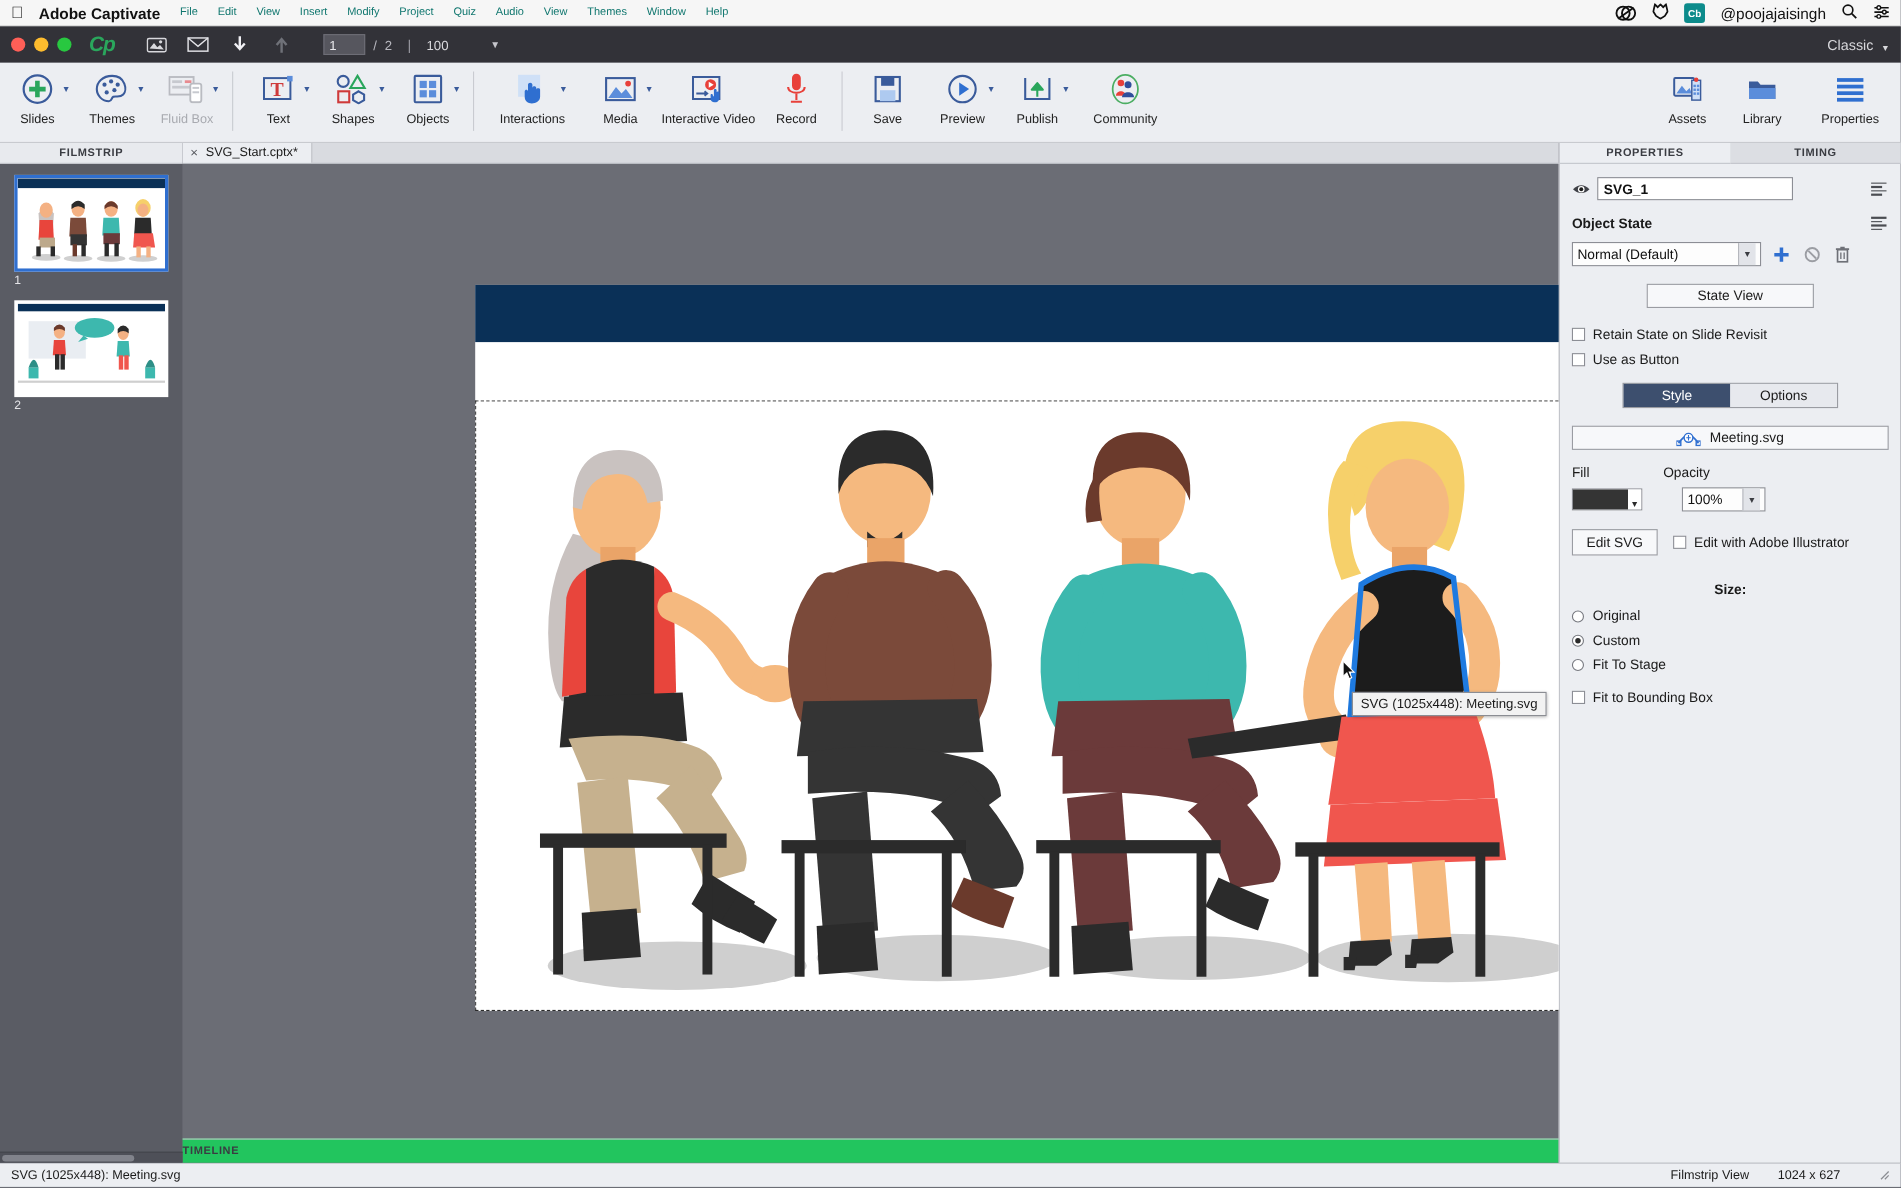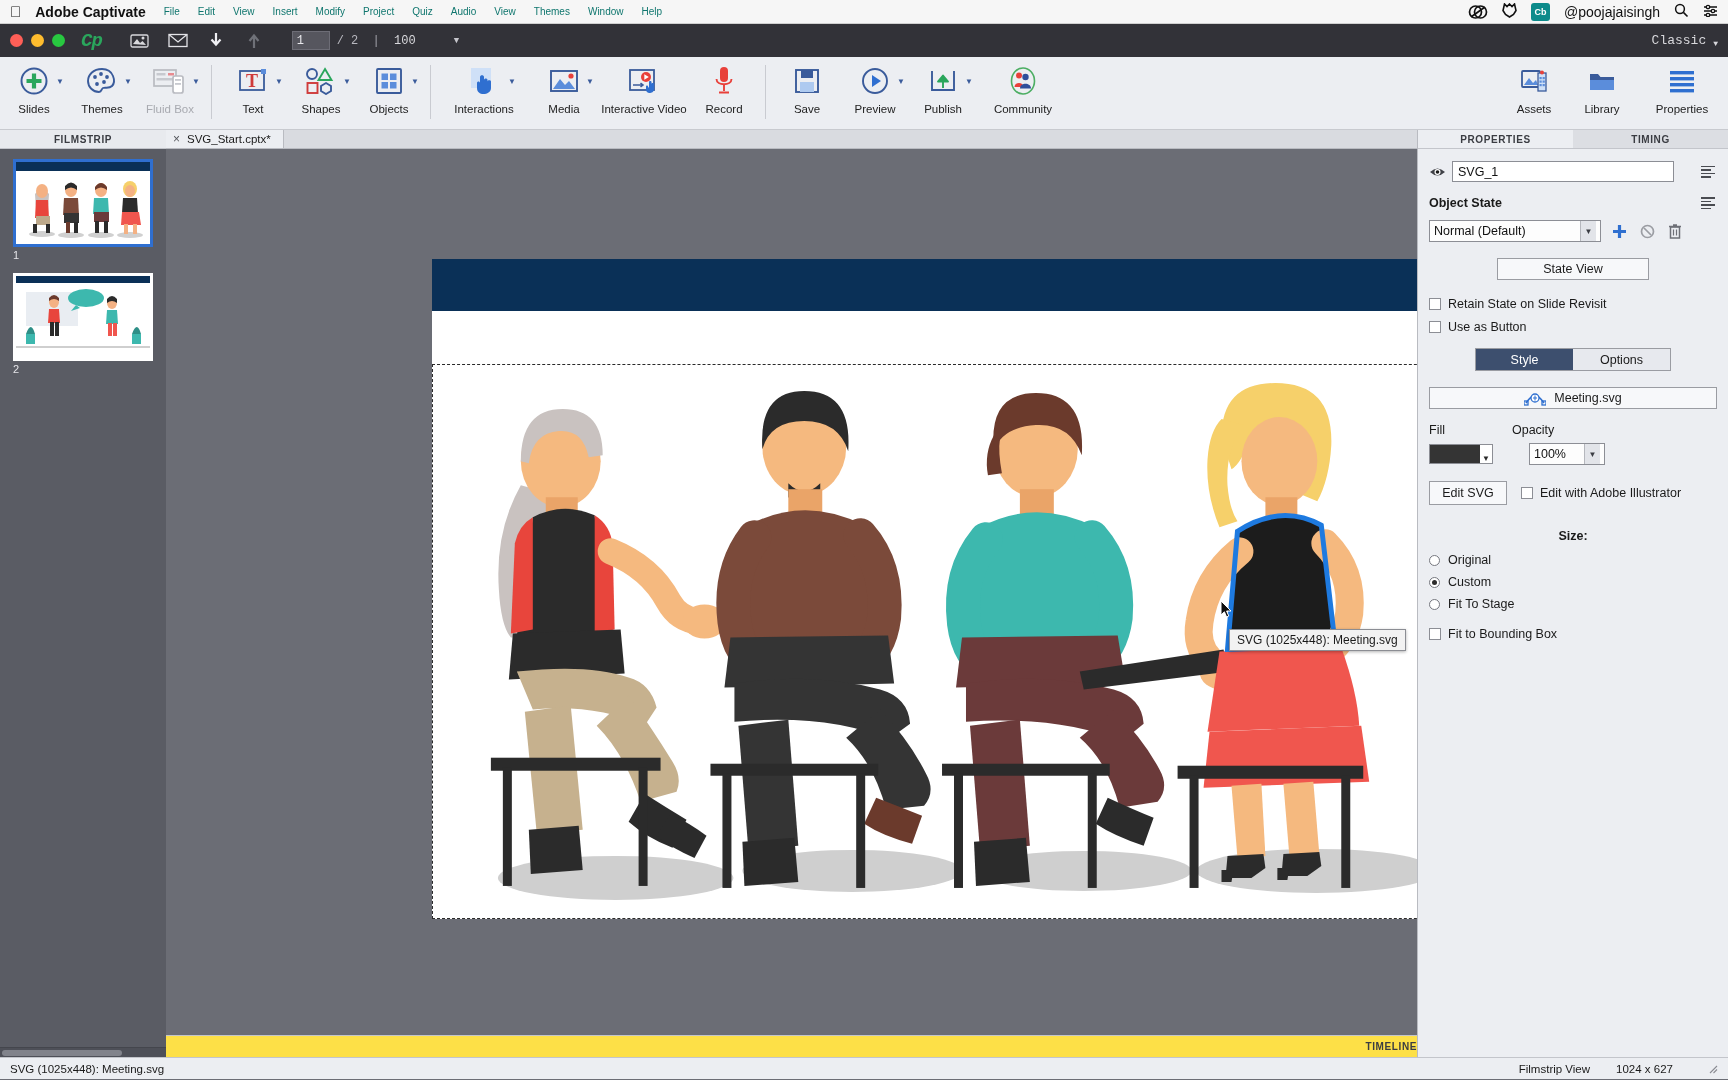--- a/index.html
+++ b/index.html
@@ -24,21 +24,21 @@
   #macbar .cc-icon { width:20px; height:18px; display:inline-block; }
   #macbar .cb-badge {
     width:19px;height:18px;background:#0c8b8b;color:#fff;border-radius:3px;
     font-size:9px;display:flex;align-items:center;justify-content:center;font-weight:bold;
   }
   #macbar .user { font-size:14px; color:#111; }
 
   
   #cpbar {
     height:33px; background:#323238; display:flex; align-items:center;
-    padding:0 10px; color:#d8d8dc; position:relative;font-family:Liberation Mono, monospace;
+    padding:0 10px; color:#d8d8dc; position:relative;
   }
   .traffic { display:flex; gap:8px; align-items:center; margin-right:16px; }
   .tl { width:13px;height:13px;border-radius:50%; }
   .tl.r{background:#ff5f57;} .tl.y{background:#febc2e;} .tl.g{background:#28c840;}
   #cpbar .cp-logo { color:#2aa65c; font-weight:bold; font-size:19px; font-style:italic; margin-right:26px; letter-spacing:-1px;}
   #cpbar .tbicon { width:24px;height:22px;margin-right:14px;display:flex;align-items:center;justify-content:center;}
   #cpbar .numbox {
     width:38px;height:19px;background:#56565e;border:1px solid #6d6d76;
     color:#e8e8ec;font-size:12px;display:flex;align-items:center;padding-left:4px;margin-left:12px;
   }
@@ -86,22 +86,22 @@
   
   #canvaswrap { flex:1; background:#6b6d75; display:flex; flex-direction:column; min-width:0;}
   #doctabs { height:19px; background:#d9dbe0; display:flex; align-items:stretch; border-bottom:1px solid #b9bbc1;}
   .doctab { background:#eceef2; display:flex; align-items:center; padding:0 12px 0 7px; gap:7px;
     font-size:11.5px; color:#1a1a1a; border-right:1px solid #b9bbc1;}
   .doctab .x { font-size:12px; color:#55575d; }
   #canvasarea { flex:1; position:relative; overflow:hidden; display:flex; justify-content:center;}
   #stage { position:absolute; left:266px; top:110px; width:1055px; height:660px; background:#fff;}
   #stage .hdrband { position:absolute; left:0; top:0; width:100%; height:52px; background:#0a3057;}
   #stage .svgsel { position:absolute; left:0; top:105px; right:0; bottom:0; border:1px dashed #2a2a2a;}
-  #timelinebar { height:22px; background:#fde047; border-top:1px solid #c3c5cb;
-    display:flex; align-items:center; justify-content:flex-end;}
+  #timelinebar { height:22px; background:#22c55e; border-top:1px solid #c3c5cb;
+    display:flex; align-items:center; justify-content:flex-start;}
   #timelinebar .t { font-size:10px; font-weight:bold; color:#3a3c42; letter-spacing:.6px;}
 
   
   #props { width:311px; background:#eceef2; border-left:1px solid #b9bbc1; display:flex; flex-direction:column;}
   #props .tabs { height:19px; display:flex; }
   #props .tabs .tab { flex:1; display:flex; align-items:center; justify-content:center;
      font-size:10px; font-weight:bold; letter-spacing:.6px; color:#3a3c42; border-bottom:1px solid #c3c5cb;}
   #props .tabs .tab.active { background:#eceef2; }
   #props .tabs .tab.inactive { background:#dcdee3; }
   #props .body { padding:12px 11px 0 11px; }
@@ -737,21 +737,21 @@
     <div class="body">
 
       <div class="row" style="margin-bottom:14px;">
         <span class="eye">
           <svg width="17" height="12" viewBox="0 0 17 12">
               <path d="M1 6 Q8.5 -1 16 6 Q8.5 13 1 6 Z" fill="#3f4147"></path>
               <circle cx="8.5" cy="6" r="3" fill="#fff"></circle>
               <circle cx="8.5" cy="6" r="1.8" fill="#1c1c1c"></circle>
             </svg>
         </span>
-        <div class="txtfield" style="width:222px;">SVG_1</div>
+        <div class="txtfield" style="width:178px;font-weight:bold;">SVG_1</div>
         <span class="hamb">
             <i></i>
             <i></i>
             <i></i>
             <i></i>
           </span>
       </div>
 
       <div class="row" style="margin-bottom:10px;">
         <span class="sec-title">Object State</span>

